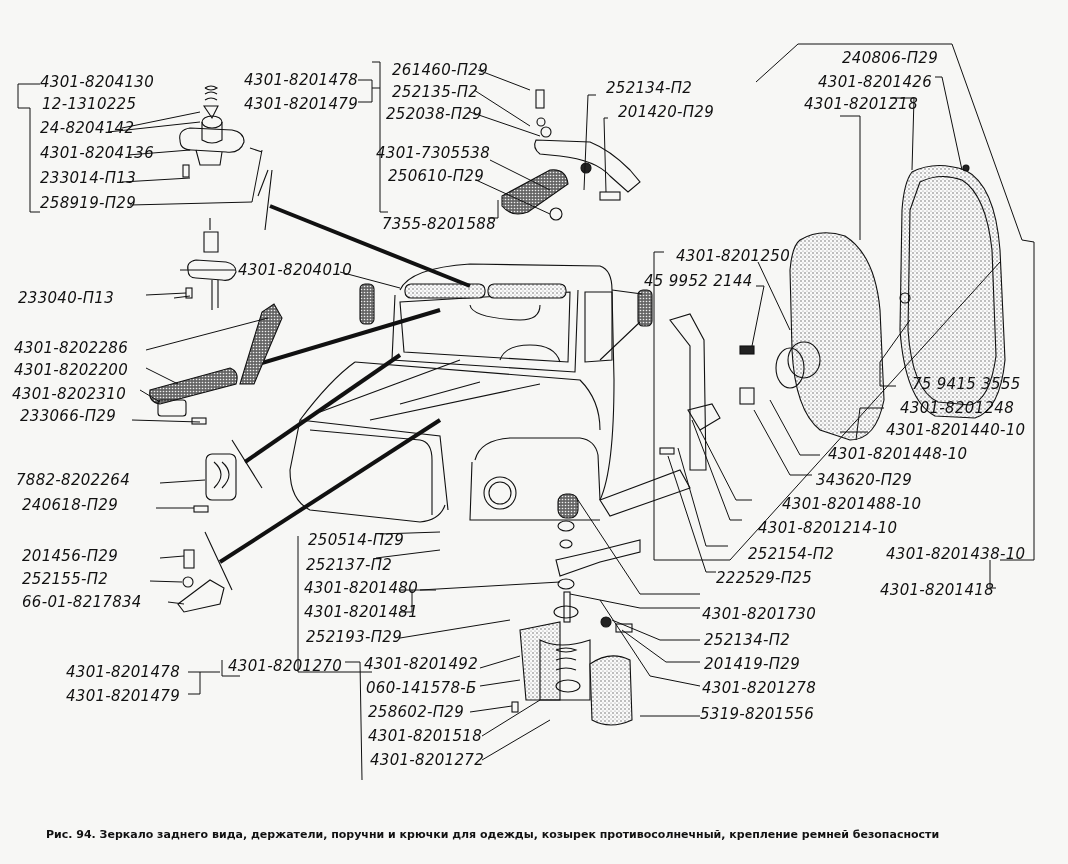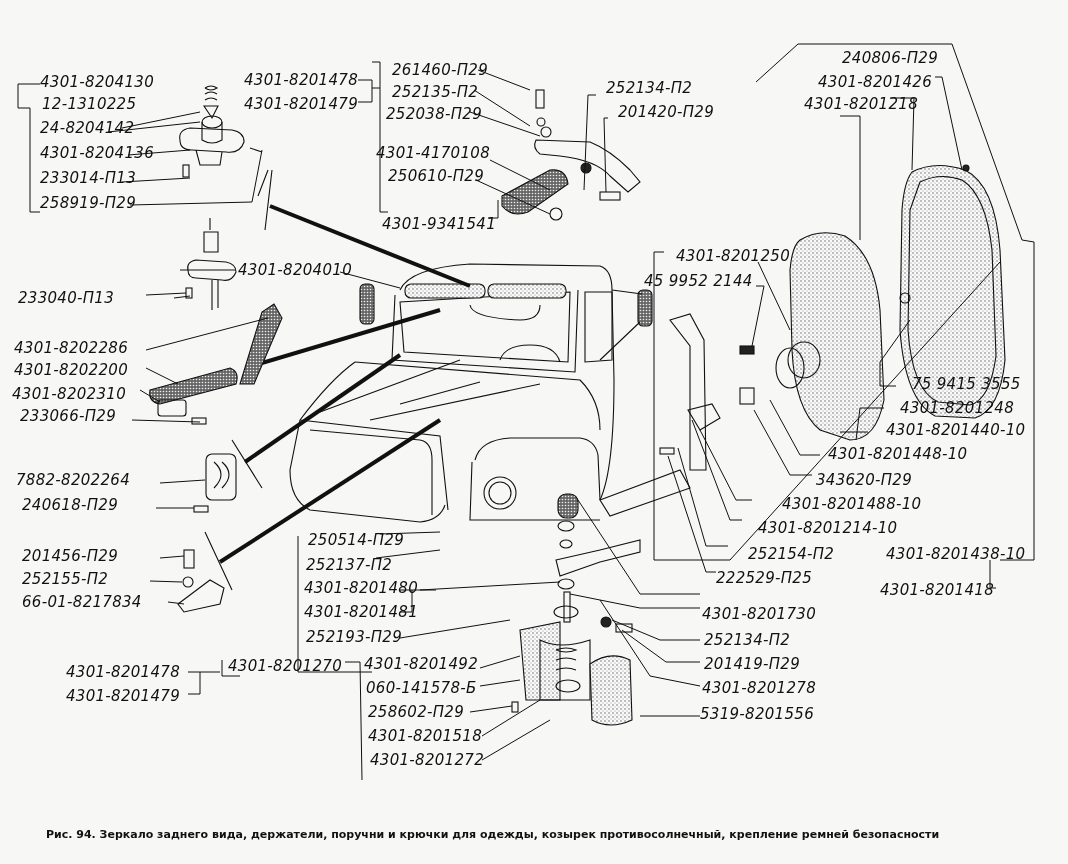--- a/index.html
+++ b/index.html
@@ -169,23 +169,23 @@
 <div class="lbl" style="left:40px;top:120px">24-8204142</div>
 <div class="lbl" style="left:40px;top:145px">4301-8204136</div>
 <div class="lbl" style="left:40px;top:170px">233014-П13</div>
 <div class="lbl" style="left:40px;top:195px">258919-П29</div>
 
 <div class="lbl" style="left:244px;top:72px">4301-8201478</div>
 <div class="lbl" style="left:244px;top:96px">4301-8201479</div>
 <div class="lbl" style="left:392px;top:62px">261460-П29</div>
 <div class="lbl" style="left:392px;top:84px">252135-П2</div>
 <div class="lbl" style="left:386px;top:106px">252038-П29</div>
-<div class="lbl" style="left:376px;top:145px">4301-4170108</div>
+<div class="lbl" style="left:376px;top:145px">4301-7305538</div>
 <div class="lbl" style="left:388px;top:168px">250610-П29</div>
-<div class="lbl" style="left:382px;top:216px">4301-9341541</div>
+<div class="lbl" style="left:382px;top:216px">7355-8201588</div>
 <div class="lbl" style="left:606px;top:80px">252134-П2</div>
 <div class="lbl" style="left:618px;top:104px">201420-П29</div>
 
 <div class="lbl" style="left:842px;top:50px">240806-П29</div>
 <div class="lbl" style="left:818px;top:74px">4301-8201426</div>
 <div class="lbl" style="left:804px;top:96px">4301-8201218</div>
 
 <div class="lbl" style="left:238px;top:262px">4301-8204010</div>
 <div class="lbl" style="left:18px;top:290px">233040-П13</div>
 

